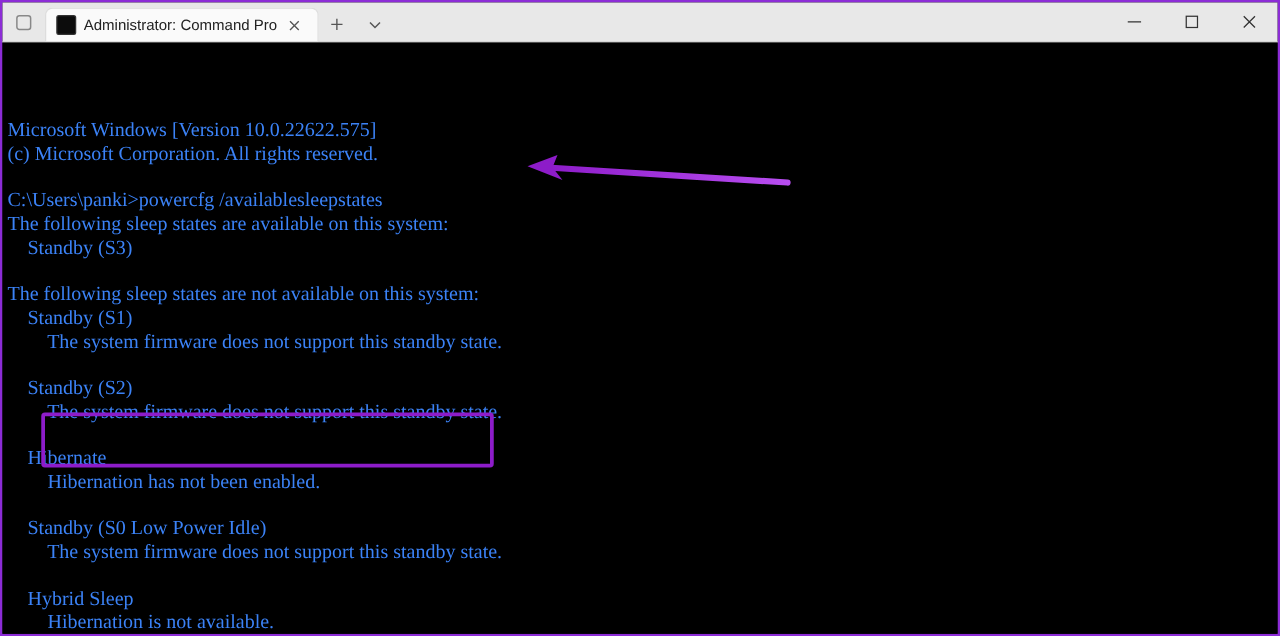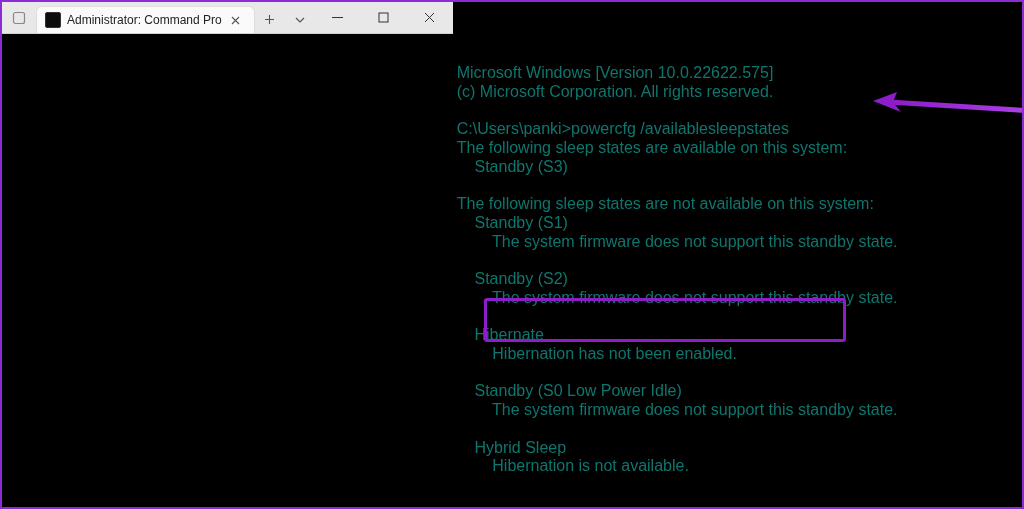--- a/index.html
+++ b/index.html
@@ -1,21 +1,21 @@
 <!DOCTYPE html>
 <html><head>
 <meta charset="utf-8">
 <style>
   * { margin: 0; padding: 0; box-sizing: border-box; }
   html, body { width: 1024px; height: 509px; overflow: hidden; font-family: "Segoe UI", Arial, sans-serif; }
   .window {
     width: 1024px; height: 509px;
     border: 2px solid #8c2cd6;
     background: #000;
-    display: flex; flex-direction: row;
+    display: flex; flex-direction: column;
     position: relative;
   }
   .titlebar {
     height: 32px;
     background: #e8e8e8;
     display: flex;
     align-items: stretch;
     border-bottom: 1px solid #d0d0d0;
   }
   .tab-strip {
@@ -70,22 +70,22 @@
   }
   .win-btn {
     width: 46px;
     display: flex; align-items: center; justify-content: center;
     color: #333;
   }
   .win-btn svg { width: 11px; height: 11px; }
   .terminal {
     flex: 1;
     background: #000;
-    color: #0f766e;
-    font-family: Liberation Sans, sans-serif;
+    color: #3b82f6;
+    font-family: Liberation Serif, serif;
     font-size: 16px;
     line-height: 1.17;
     padding: 6px 4px 4px 4px;
     white-space: pre;
     position: relative;
     overflow: hidden;
   }
   .line { white-space: pre; }
   .highlight-box {
     position: absolute;

